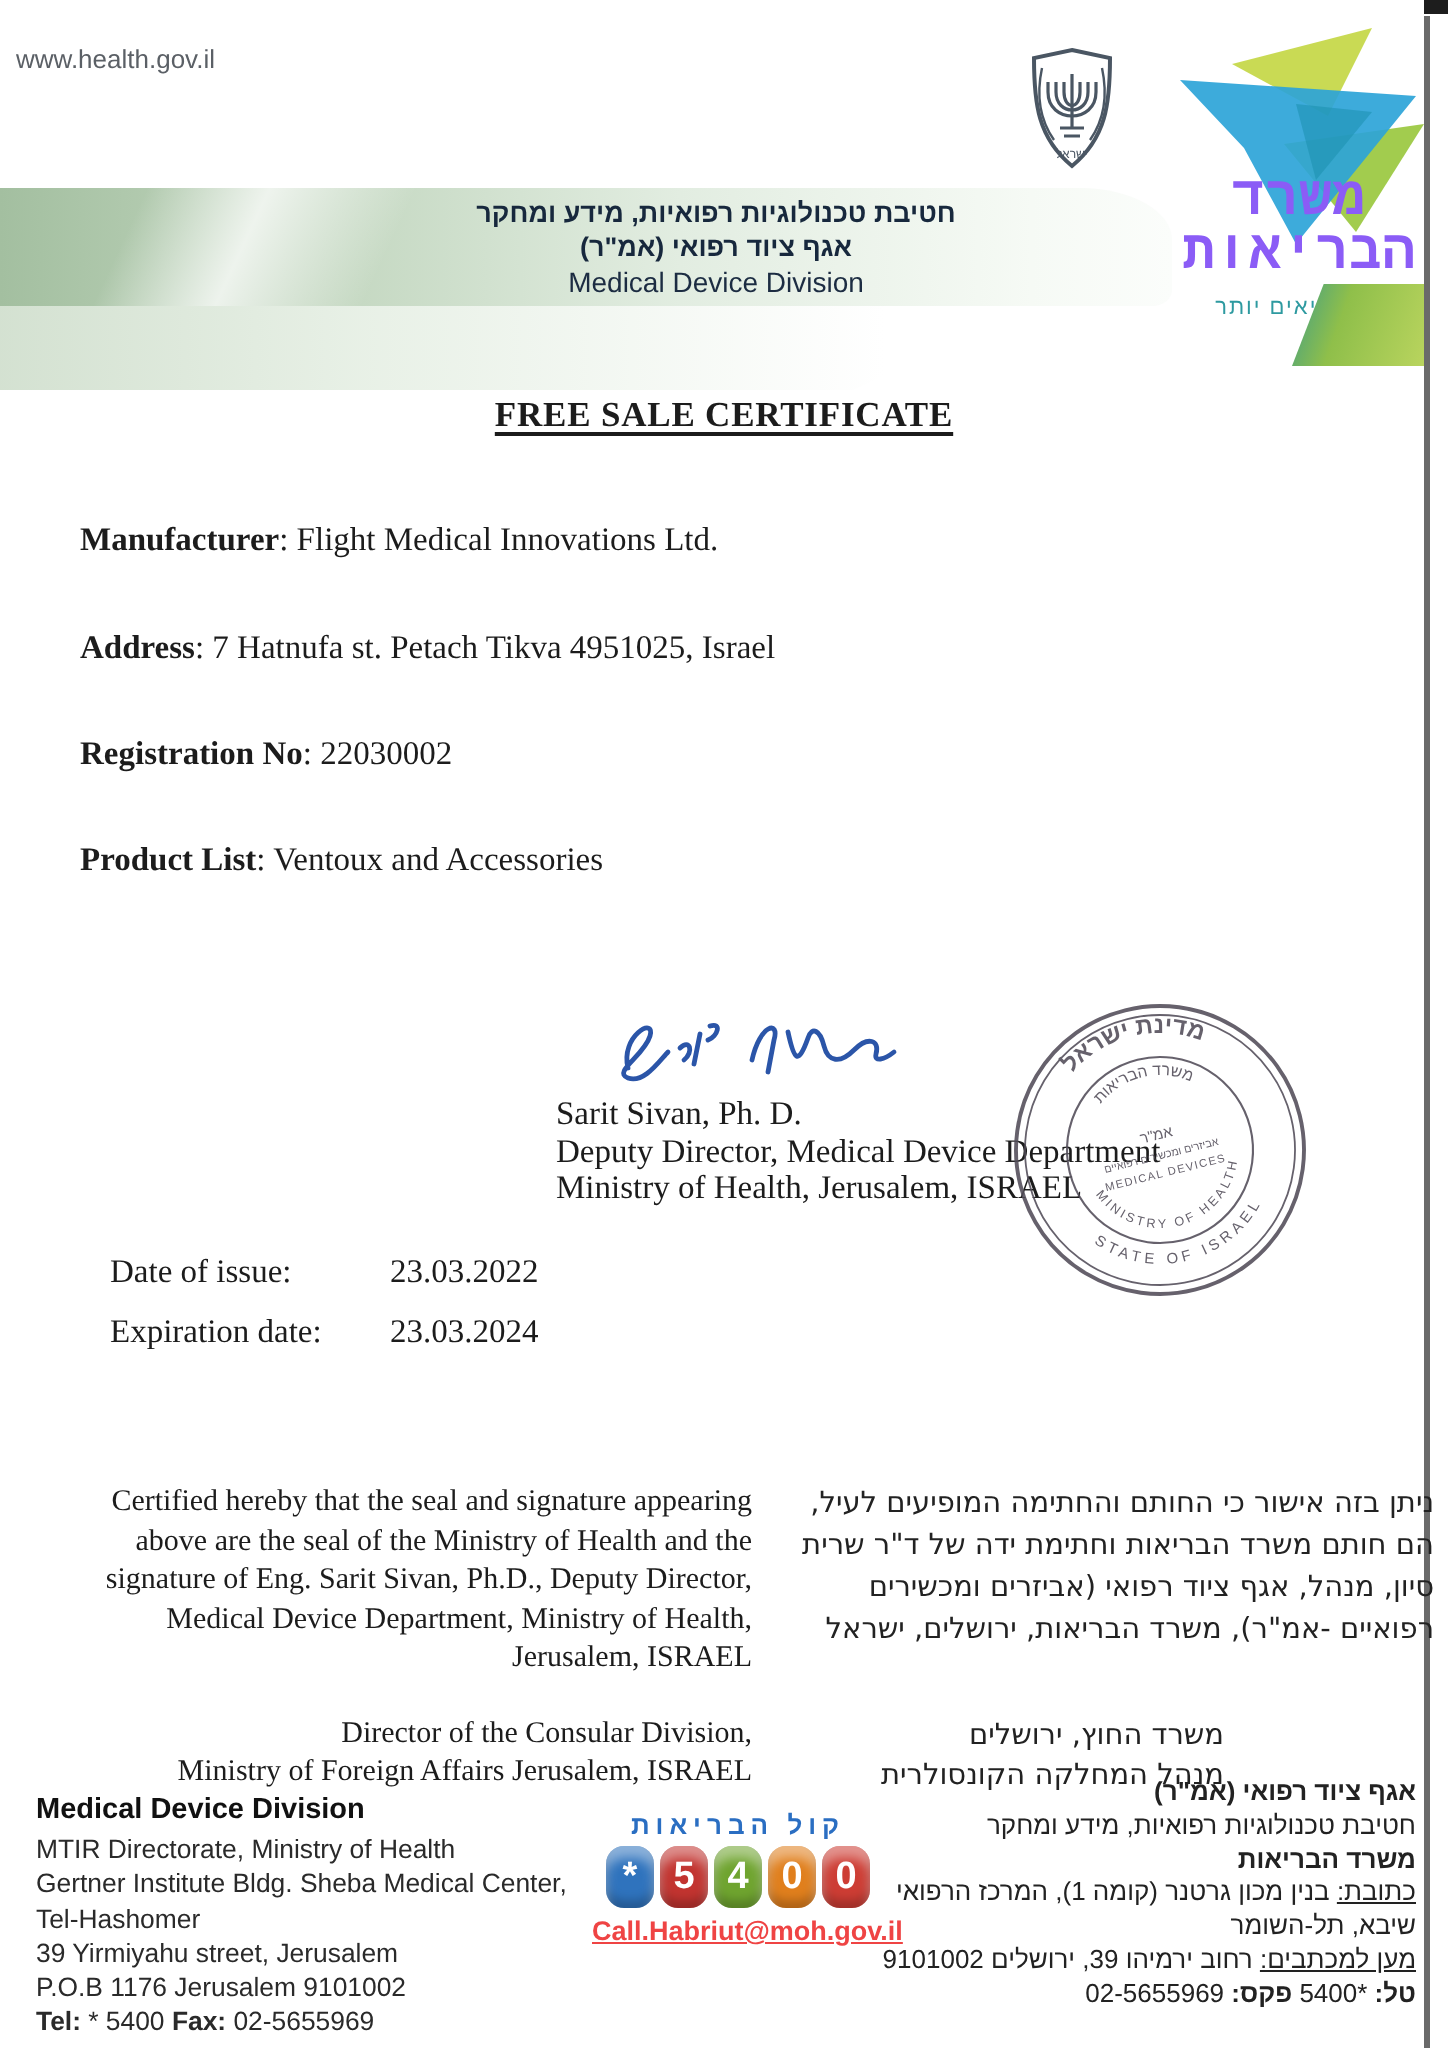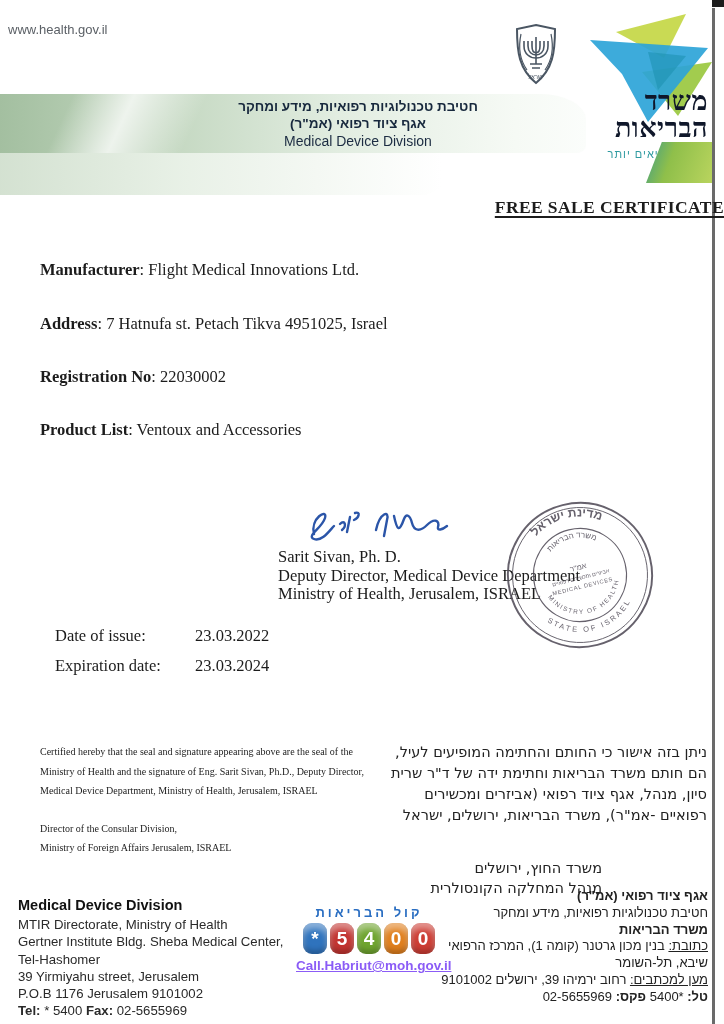--- a/index.html
+++ b/index.html
@@ -10,22 +10,22 @@
     font-family:"Liberation Serif","DejaVu Serif",serif; color:#1c1c1c;
   }
   
   .scan-edge { position:absolute; right:9px; top:8px; width:3px; height:1016px; background:#454545; opacity:.8; }
   .corner-mark { position:absolute; right:0; top:0; width:12px; height:7px; background:#1d1d1d; }
   
   .site-url { position:absolute; left:8px; top:22px; font-family:"Liberation Sans",sans-serif; font-size:13px; color:#5b6066; }
   .emblem { position:absolute; left:512px; top:22px; }
   .moh-logo { position:absolute; left:578px; top:8px; width:138px; height:160px; }
   .moh-star { position:absolute; right:2px; top:4px; }
-  .moh-title { position:absolute; right:8px; top:80px; text-align:right; font-family:Liberation Serif, serif;
-    font-weight:bold; font-size:27px; line-height:27px; color:#0f172a; letter-spacing:.5px; }
+  .moh-title { position:absolute; right:8px; top:80px; text-align:center; font-family:Liberation Mono, monospace;
+    font-weight:bold; font-size:27px; line-height:27px; color:#8b5cf6; letter-spacing:.5px; }
   .moh-tagline { position:absolute; right:8px; top:140px; font-family:"Liberation Sans",sans-serif;
     font-size:11px; color:#2e9aa0; letter-spacing:1px; }
   .band {
     position:absolute; left:0; top:94px; width:586px; height:59px;
     background:
       linear-gradient(115deg, rgba(255,255,255,0) 12%, rgba(255,255,255,.75) 22%, rgba(255,255,255,0) 34%),
       linear-gradient(to right, #a3bfa0 0%, #c3d7c0 28%, #e2ede1 58%, #f6faf5 88%, #fbfdfb 100%);
     border-top-right-radius:46px 26px; border-bottom-right-radius:10px 8px;
   }
   .band-sub {
@@ -37,53 +37,53 @@
     font-family:"Liberation Sans",sans-serif; color:#17283d; }
   .band-l1 { font-size:13.5px; font-weight:bold; direction:rtl; }
   .band-l2 { font-size:13.5px; font-weight:bold; direction:rtl; margin-top:2px; }
   .band-l3 { font-size:14px; margin-top:2px; color:#1c2c42; }
   .band-wedge {
     position:absolute; left:646px; top:142px; width:66px; height:41px;
     background:linear-gradient(110deg, #3f9e87 0%, #8fbf4a 38%, #b9d45e 100%);
     clip-path:polygon(24% 0, 100% 0, 100% 100%, 0 100%);
   }
   
-  .doc-title { position:absolute; left:0; top:197px; width:724px; text-align:right;
+  .doc-title { position:absolute; left:0; top:197px; width:724px; text-align:center;
     font-size:17.5px; font-weight:bold; letter-spacing:.4px;
     text-decoration:underline; text-decoration-thickness:2px; text-underline-offset:3px; }
   .field { position:absolute; left:40px; font-size:16.5px;margin-top:24px; }
   .field b { font-weight:bold; }
   .f1{top:236px} .f2{top:290px} .f3{top:343px} .f4{top:396px}
   .body-par { position:absolute; left:40px; top:430px; width:660px;
     font-size:17px; line-height:31px; text-align:justify; word-spacing:3px; }
   .sig-block { position:absolute; left:278px; top:506px; }
   .sig-hand { display:block; margin-left:22px; }
   .sig-line { font-size:16.5px; line-height:18.5px; }
   .stamp { position:absolute; left:505px; top:500px; opacity:.88; }
   .date-row { position:absolute; left:55px; font-size:16.5px; }
   .d1{top:626px} .d2{top:656px}
   .date-val { position:absolute; left:140px; white-space:nowrap; }
   
-  .att-en { position:absolute; left:40px; top:742px; width:336px; font-size:10px; line-height:19.5px; }
+  .att-en { position:absolute; left:40px; top:742px; width:336px; font-size:15px; line-height:19.5px;text-align:right; }
   .att-en-consular { margin-top:18px; }
-  .att-he { position:absolute; left:385px; top:742px; width:322px; direction:rtl; text-align:right;
+  .att-he { position:absolute; left:395px; top:742px; width:322px; direction:rtl; text-align:right;
     font-size:15.5px; line-height:21px; font-family:"DejaVu Sans",sans-serif; font-size:14.5px; color:#222; }
   .att-he-consular { margin-top:32px; padding-left:0; padding-right:0; margin-right:105px; line-height:20px; }
   
   .foot { font-family:"Liberation Sans","DejaVu Sans",sans-serif; }
   .foot-left { position:absolute; left:18px; top:897px; width:272px; font-size:13.2px; line-height:17.2px; color:#2a2a2a; }
   .foot-left .ttl { font-size:14.5px; font-weight:bold; color:#111; margin-bottom:2px; }
   .foot-center { position:absolute; left:296px; top:891px; width:146px; text-align:center; }
   .kol { font-size:13px; font-weight:bold; color:#2a6ec2; letter-spacing:3px; direction:rtl;margin-top:14px; }
   .pills { display:flex; justify-content:center; gap:3px; margin-top:3px; }
   .pill { width:24px; height:31px; border-radius:9px; color:#fff; font-family:"Liberation Sans",sans-serif;
     font-weight:bold; font-size:19px; display:flex; align-items:center; justify-content:center;
     box-shadow:inset 0 6px 6px rgba(255,255,255,.45), inset 0 -4px 5px rgba(0,0,0,.22); }
   .pc1{background:#2f73bd} .pc2{background:#c23430} .pc3{background:#6fa42f} .pc4{background:#e07f1d} .pc5{background:#cd3d34}
-  .email { display:inline-block; margin-top:4px; font-size:13.5px; font-weight:bold; color:#8b5cf6;
+  .email { display:inline-block; margin-top:4px; font-size:13.5px; font-weight:bold; color:#ef4444;
     text-decoration:underline; font-family:"Liberation Sans",sans-serif; }
   .foot-right { position:absolute; left:438px; top:888px; width:270px; direction:rtl; text-align:right;
     font-size:13px; line-height:16.8px; color:#222; }
   .foot-right .b { font-weight:bold; }
   .foot-right .u { text-decoration:underline; }
 </style>
 </head>
 <body>
 
 <div class="page">

